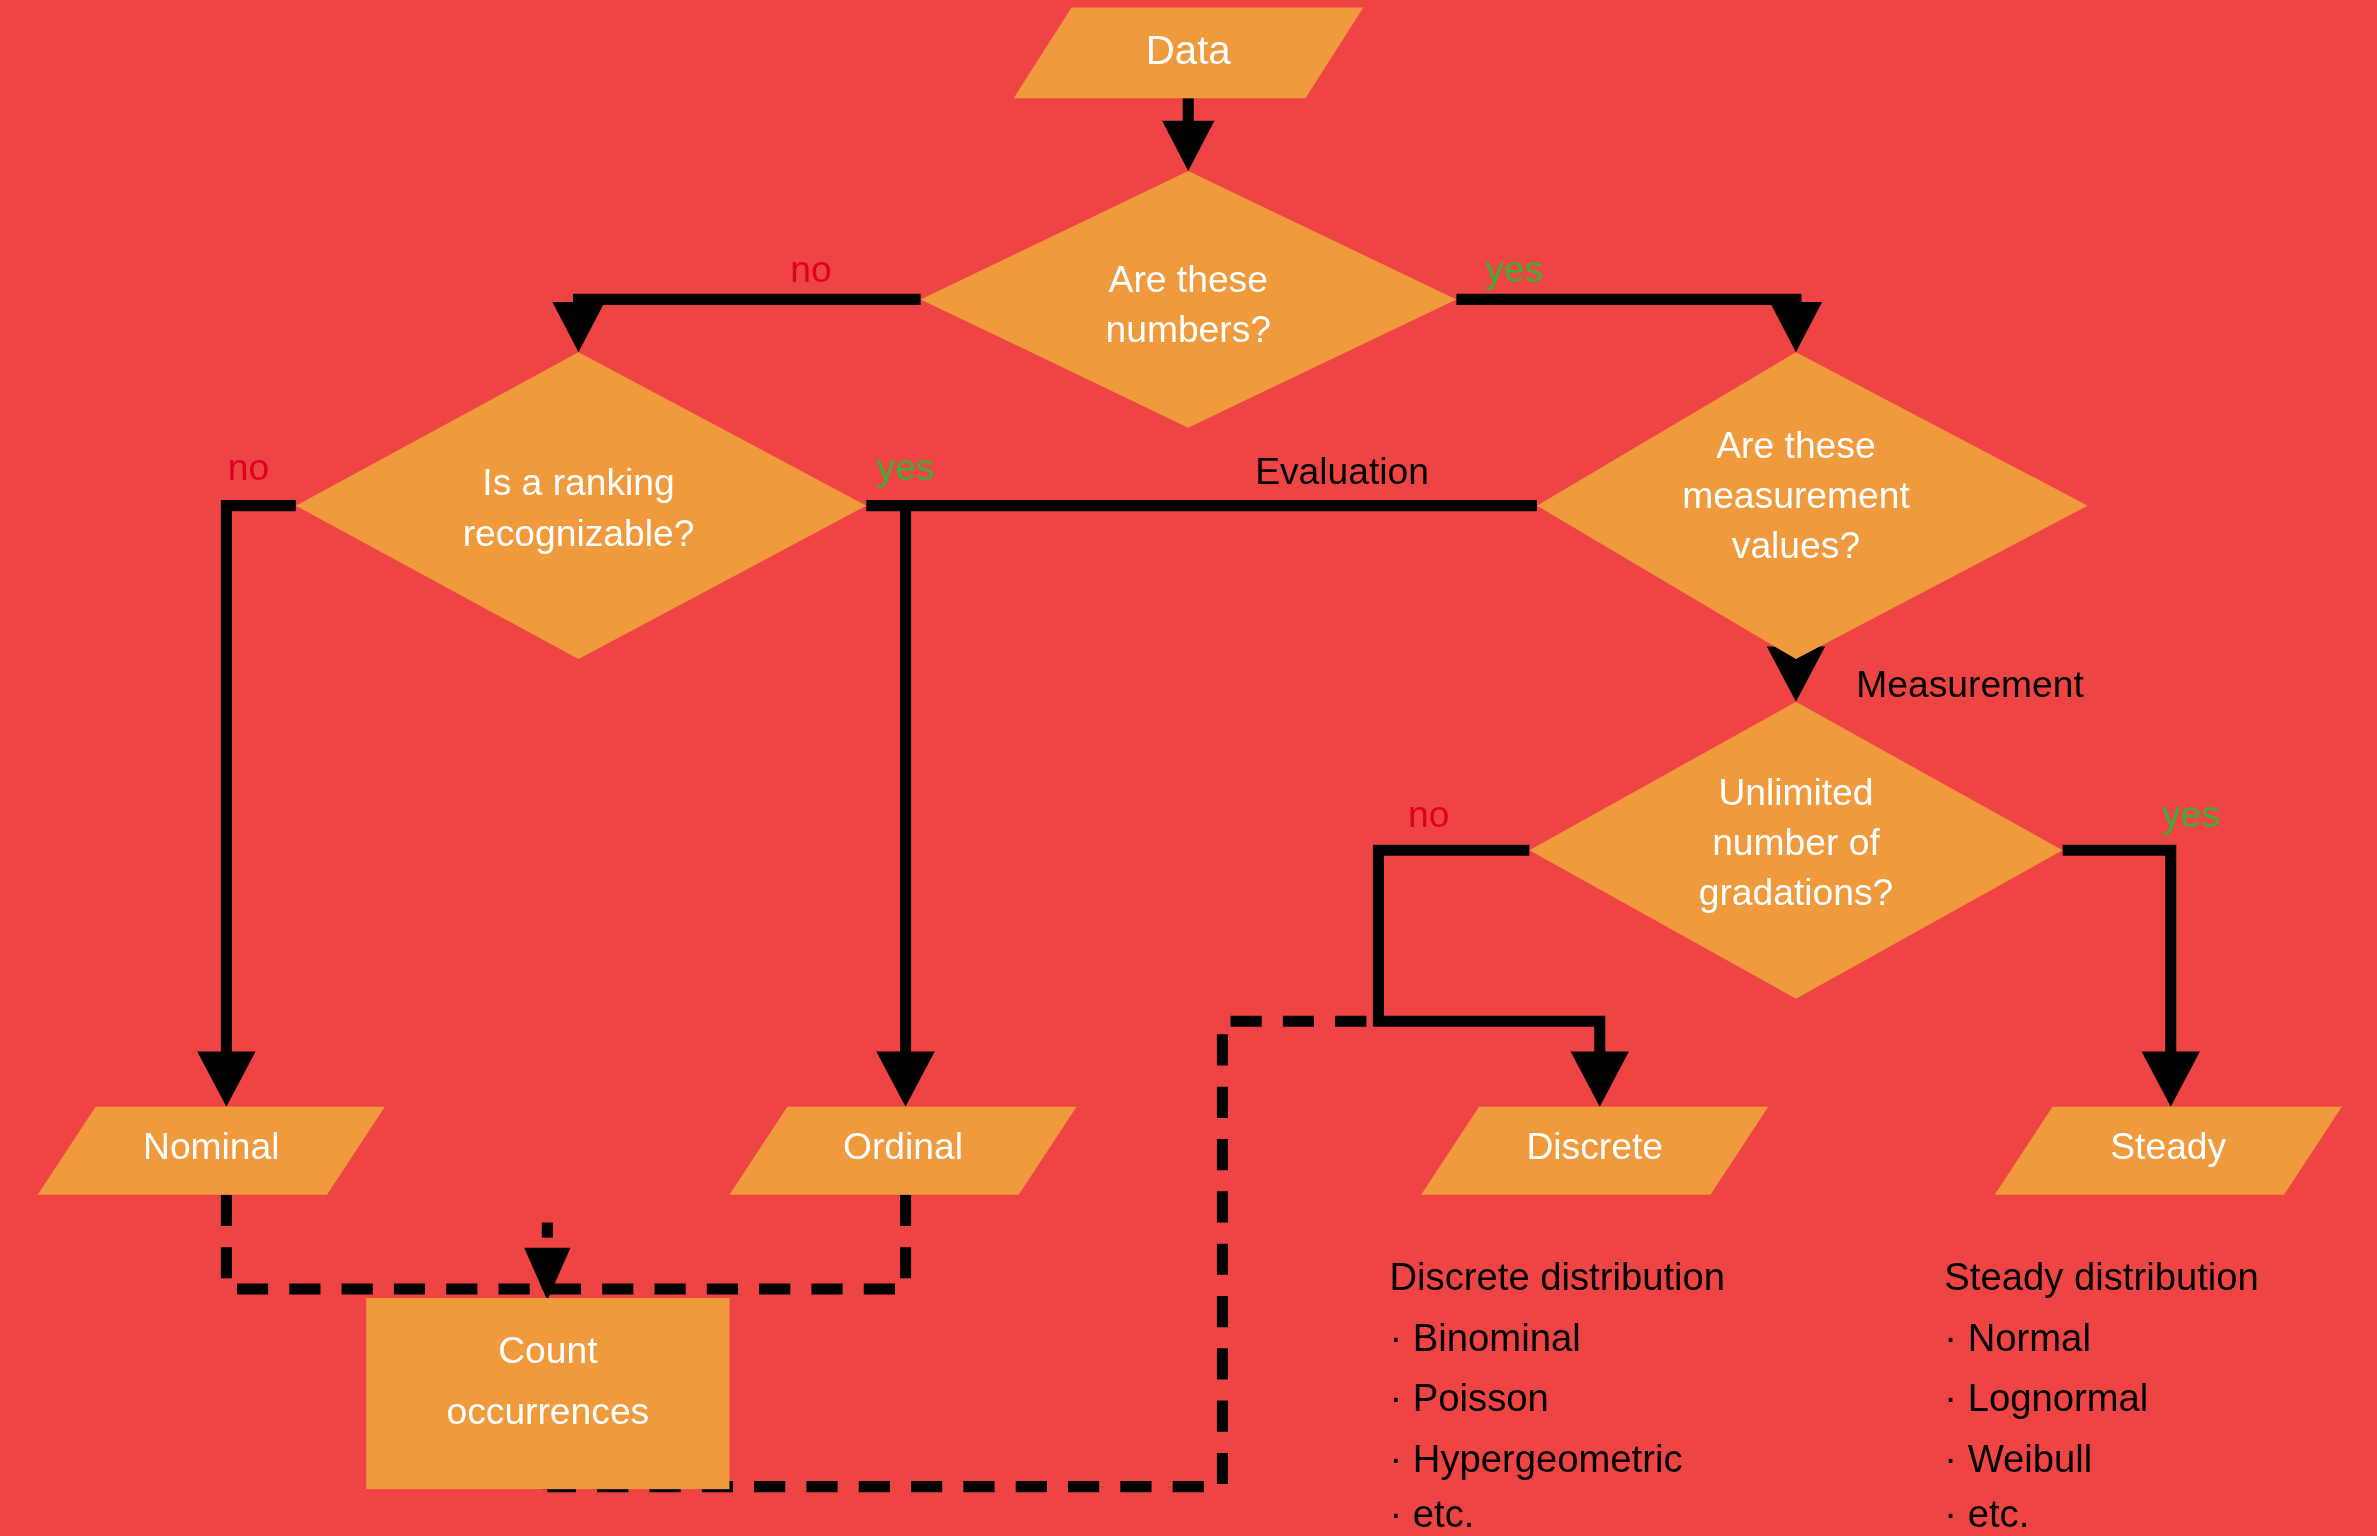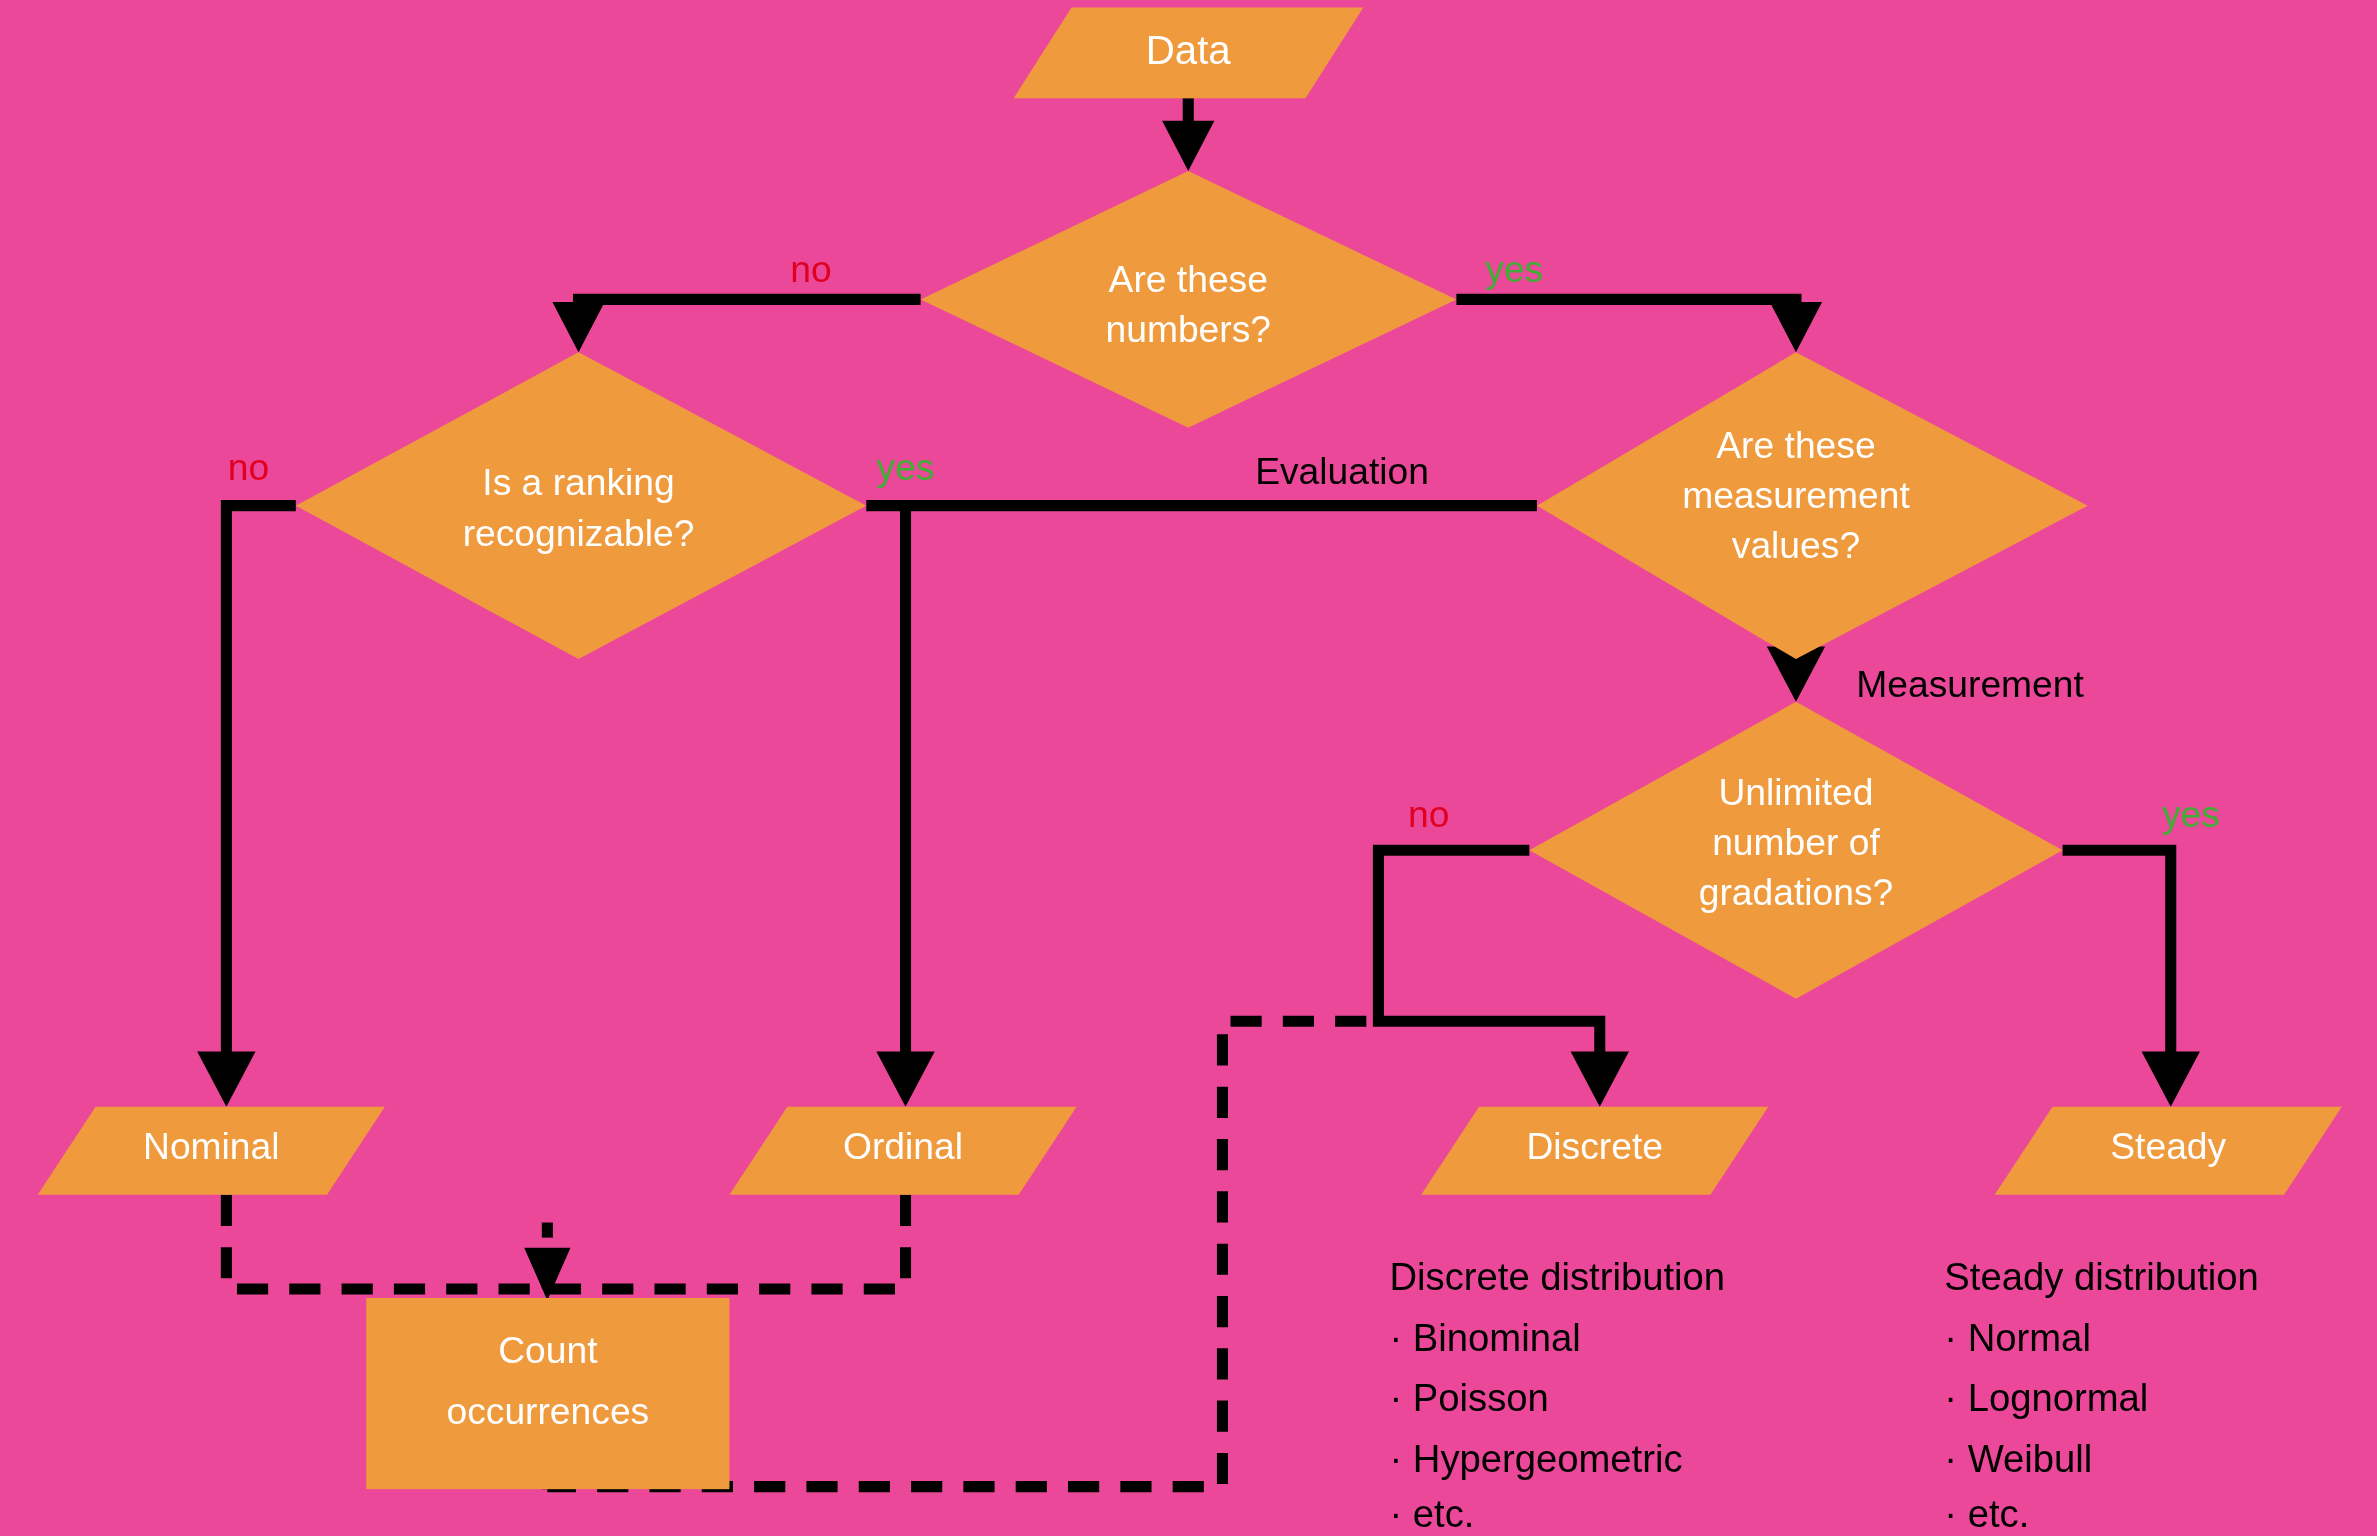--- a/index.html
+++ b/index.html
@@ -4,21 +4,21 @@
 <style>
   html, body {
     margin: 0;
     padding: 0;
     background: #ffffff;
   }
   #stage {
     position: relative;
     width: 2377px;
     height: 1536px;
-    background: #ec4899;
+    background: #ef4444;
     overflow: hidden;
     font-family: "Liberation Sans", sans-serif;
   }
   svg#flow {
     position: absolute;
     top: 0; left: 0;
     width: 2377px;
     height: 1536px;
     display: block;
   }

